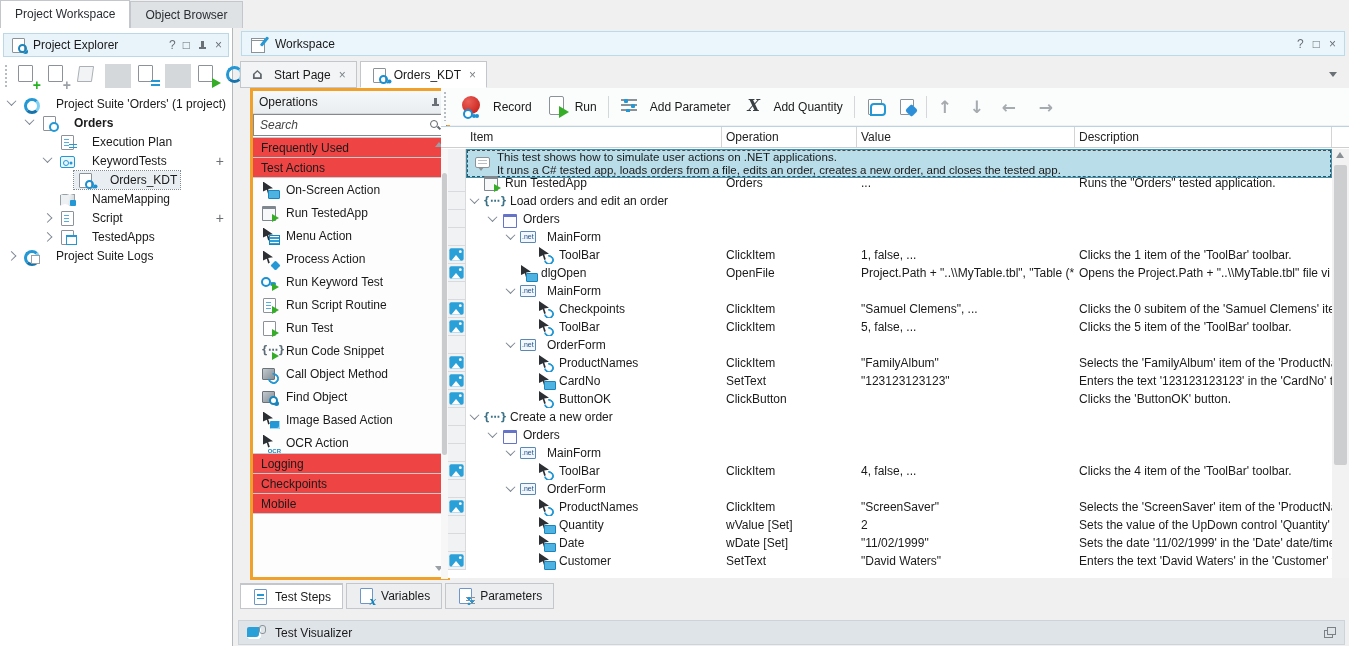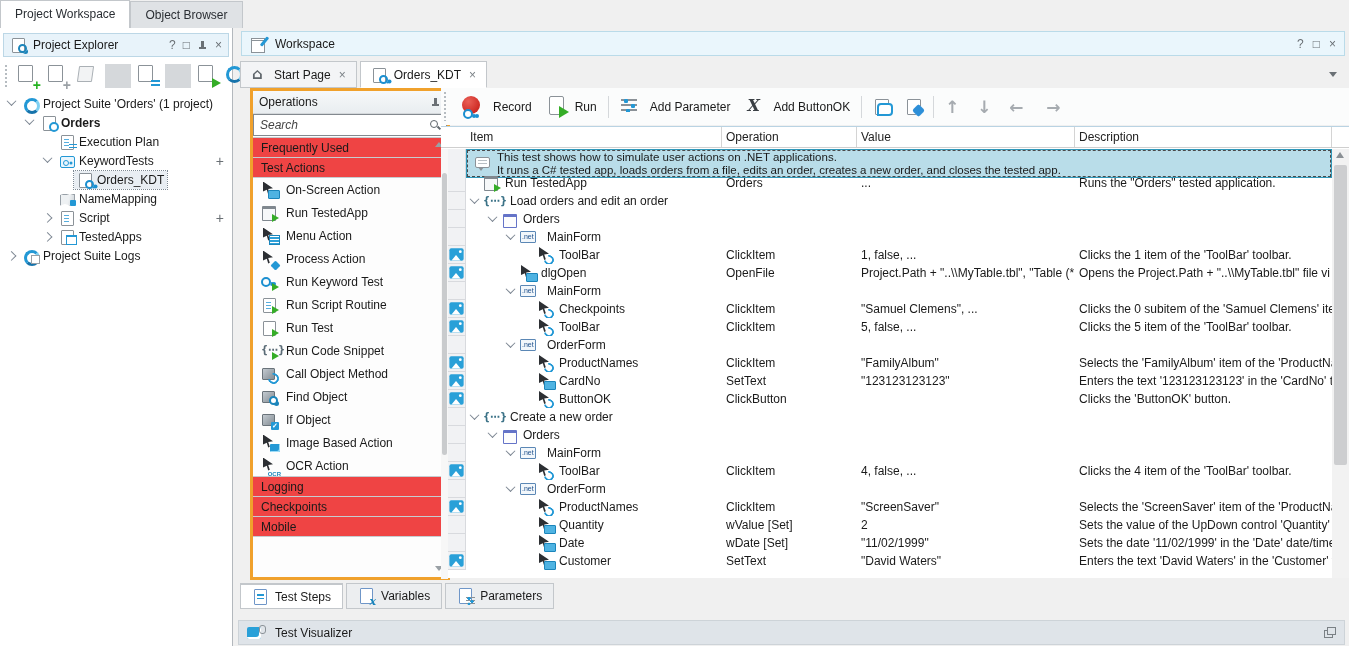--- a/index.html
+++ b/index.html
@@ -93,21 +93,21 @@
 
   
   .explorer{position:absolute;left:0;top:28px;width:233px;bottom:0;background:#fff;border-right:1px solid #b3b8bd}
   .x-head{position:absolute;left:3px;right:3px;top:5px;height:24px;background:#e8f3fa;border:1px solid #bcd7e6;
     display:flex;align-items:center;gap:6px;padding:0 6px}
   .x-head .btns{margin-left:auto;display:flex;align-items:center;gap:7px;color:#6a7075;font-size:12px}
   .x-tools{position:absolute;left:0;right:0;top:33px;height:30px;display:flex;align-items:center;gap:4px;padding:0 2px}
   .x-tools .tbb{width:26px;height:24px;display:flex;align-items:center;justify-content:center}
   .tree{position:absolute;left:0;right:0;top:66px;bottom:0;overflow:hidden}
   .trow{display:flex;align-items:center;height:19px;padding-left:calc(6px + var(--lvl)*18px);position:relative}
-  .trow .inner{display:flex;align-items:center;gap:3px;padding:0 3px;height:18px}
+  .trow .inner{display:flex;align-items:center;gap:16px;padding:0 3px;height:18px}
   .trow.m-selected .inner{background:#e9eef3;outline:1px dotted #7d8994}
   .trow.m-bold .tlabel{font-weight:bold}
   .trow .plus{display:none;position:absolute;right:8px;color:#6a7075;font-size:14px}
   .trow.m-plus .plus{display:block}
 
   
   .ws-bar{position:absolute;left:241px;top:31px;right:4px;height:25px;background:#eaf6fc;border:1px solid #badbe9;
     display:flex;align-items:center;gap:8px;padding:0 8px}
   .ws-bar .ic-workspace::before{content:"";position:absolute;left:1px;top:2px;width:12px;height:11px;border:1px solid #8b9298;
     background:#fff;border-top:3px double #8b9298}
@@ -371,24 +371,20 @@
         </div>
         <div class="op-row type-item" style="--lvl: 0;">
           <span class="ico op-ic ic-call-object-method"></span>
           <span>Call Object Method</span>
         </div>
         <div class="op-row type-item" style="--lvl: 0;">
           <span class="ico op-ic ic-find-object"></span>
           <span>Find Object</span>
         </div>
         <div class="op-row type-item" style="--lvl: 0;">
-          <span class="ico op-ic ic-if-object"></span>
-          <span>If Object</span>
-        </div>
-        <div class="op-row type-item" style="--lvl: 0;">
           <span class="ico op-ic ic-image-based-action"></span>
           <span>Image Based Action</span>
         </div>
         <div class="op-row type-item" style="--lvl: 0;">
           <span class="ico op-ic ic-ocr-action"></span>
           <span>OCR Action</span>
         </div>
         <div class="op-row type-category" style="--lvl: 0;">
 
           <span>Logging</span>
@@ -419,21 +415,21 @@
         <span class="k-btn m-divider" style="--lvl: 0;">
           
           
         </span>
         <span class="k-btn" style="--lvl: 0;">
           <span class="ico ic-add-parameter"></span>
           <span class="klabel">Add Parameter</span>
         </span>
         <span class="k-btn" style="--lvl: 0;">
           <span class="ico ic-add-variable"></span>
-          <span class="klabel">Add ButtonOK</span>
+          <span class="klabel">Add Quantity</span>
         </span>
         <span class="k-btn m-divider" style="--lvl: 0;">
           
           
         </span>
         <span class="k-btn" style="--lvl: 0;">
           <span class="ico ic-comment-doc"></span>
 
         </span>
         <span class="k-btn" style="--lvl: 0;">

